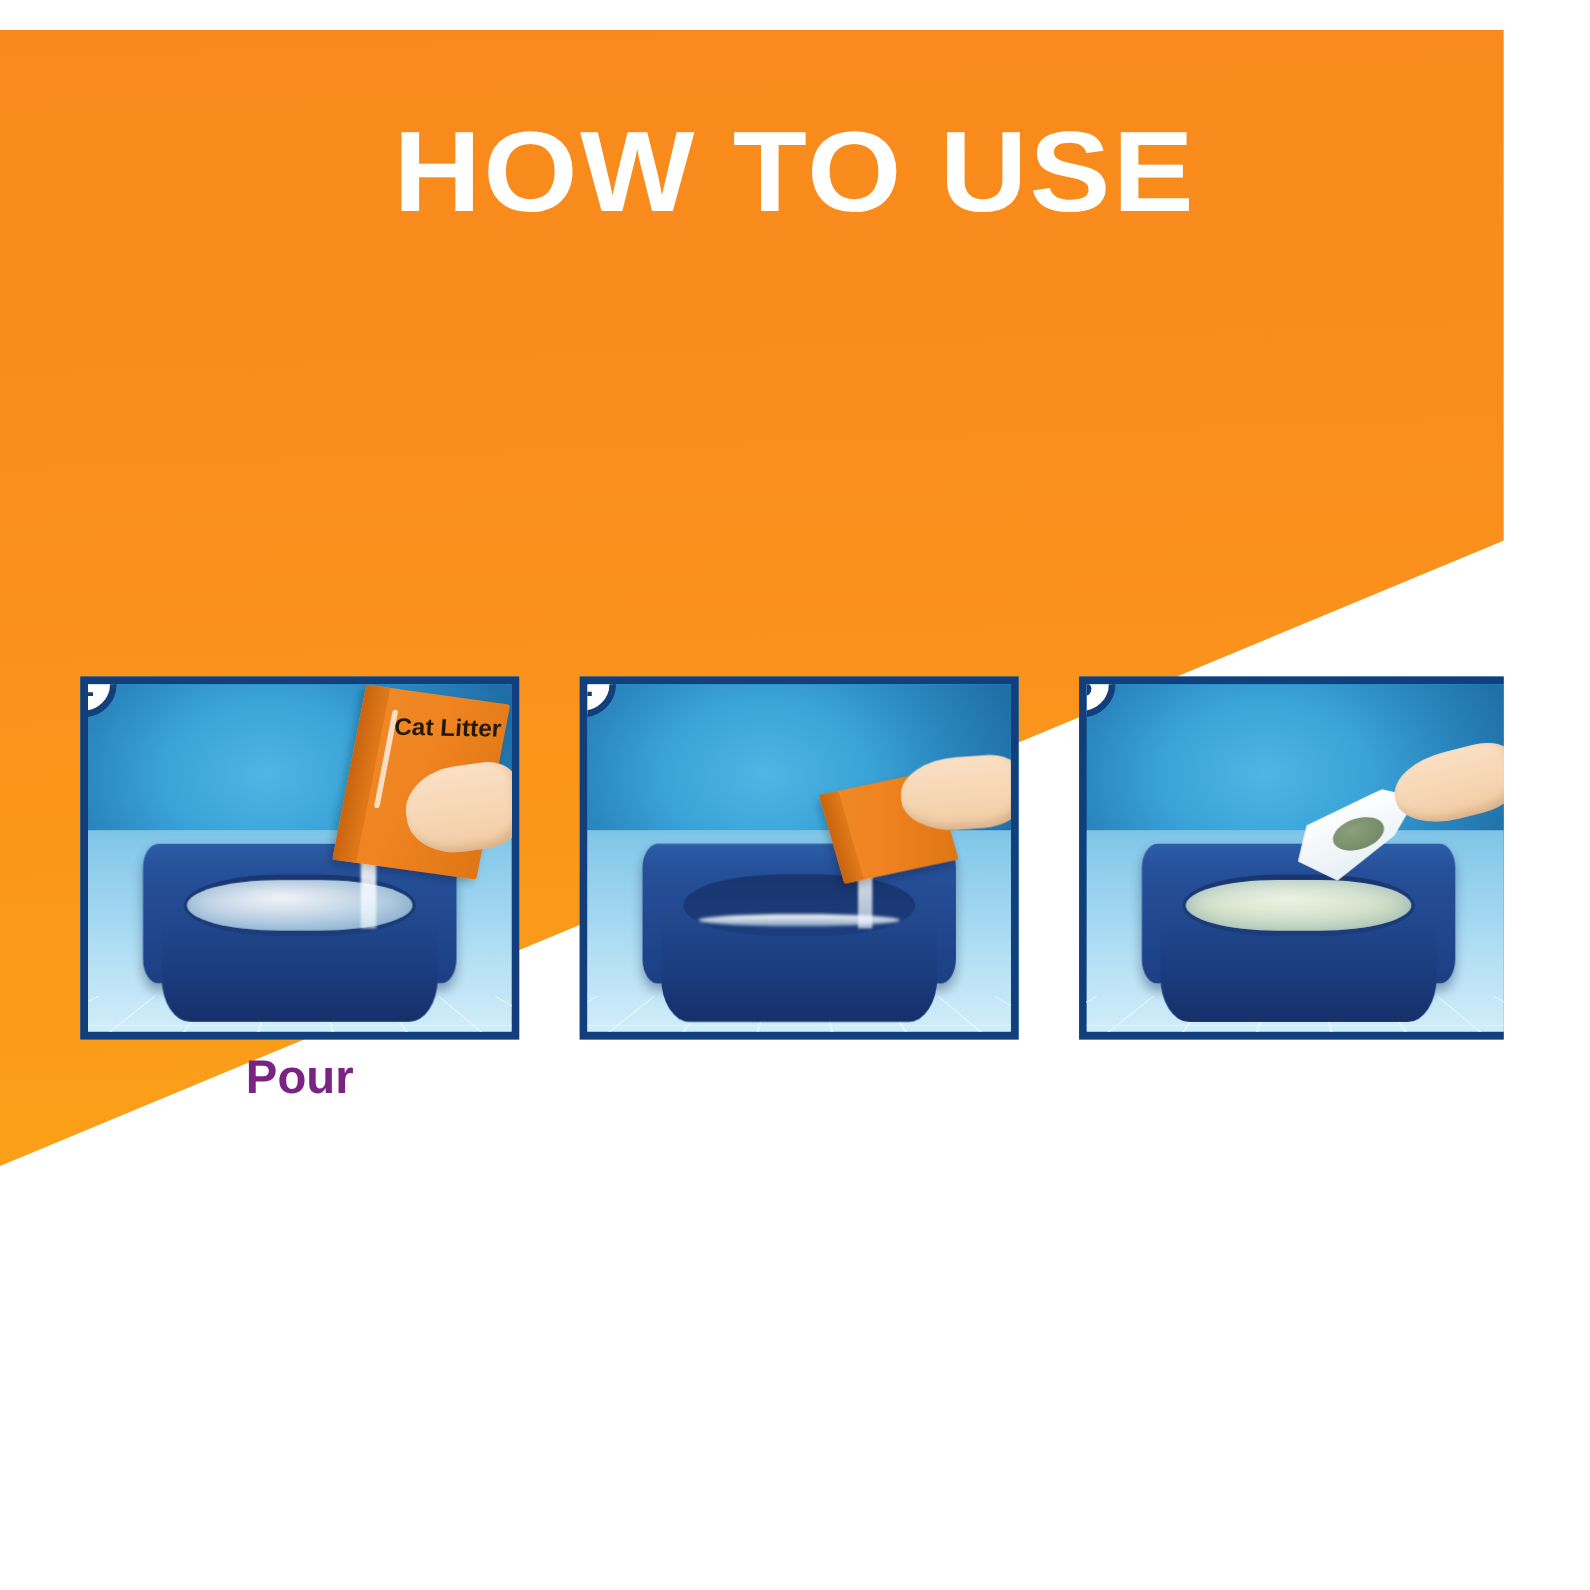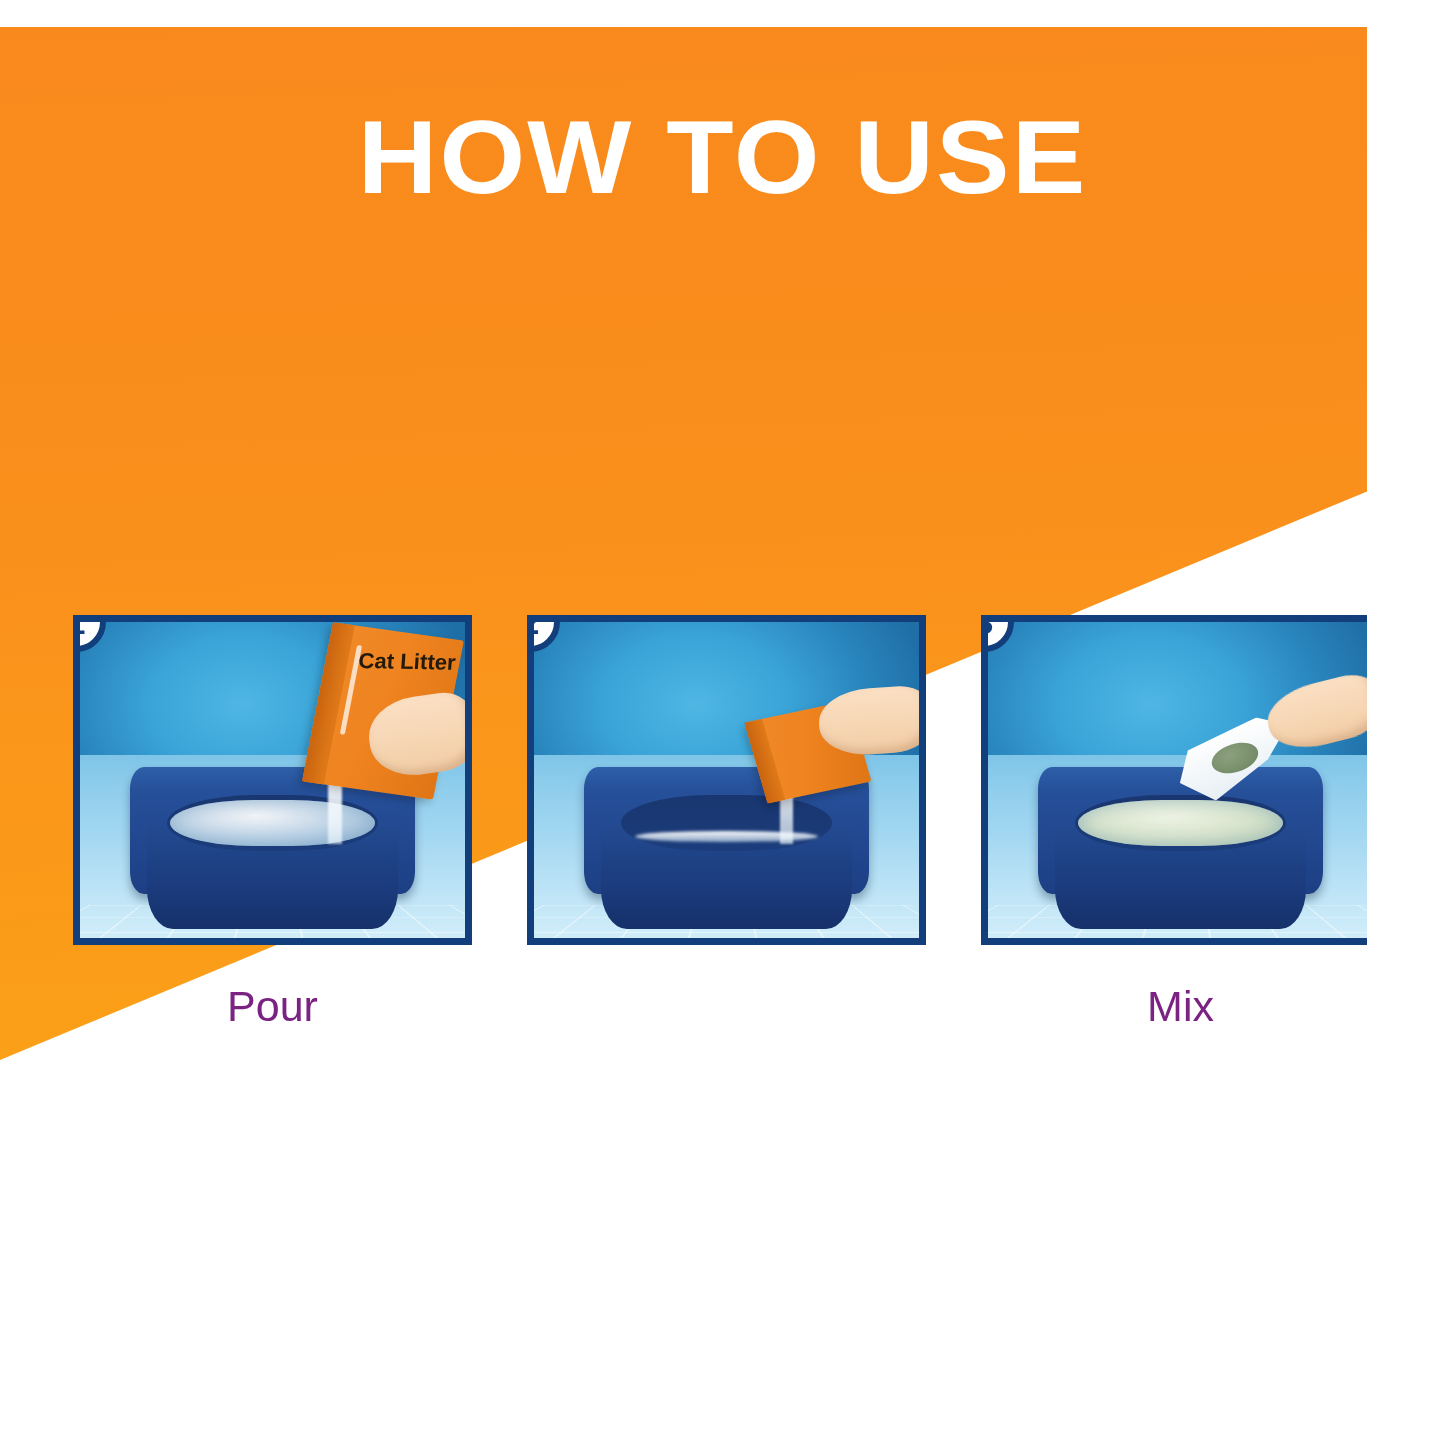--- a/index.html
+++ b/index.html
@@ -283,26 +283,26 @@
     font-family: "Liberation Sans", sans-serif;
     font-weight: bold;
     font-size: 34px;
     line-height: 1;
     z-index: 5;
   }
 
   
   .caption {
     position: absolute;
-    top: 956px;
+    top: 930px;
     width: 399px;
     text-align: center;
     color: #7B2382;
     font-family: "Liberation Sans", sans-serif;
-    font-weight: normal;
+    font-weight: bold;
     font-size: 43px;
     line-height: 1.1;
     white-space: nowrap;
   }
   .cap-1 { left: 73px;  }
   .cap-2 { left: 527px; }
   .cap-3 { left: 981px; }
 </style>
 </head>
 <body>
@@ -389,15 +389,14 @@
 
           <div class="hand hand-3"></div>
         </div>
         <div class="badge">3</div>
       </div>
     </div>
 
   </div>
 
   <div class="caption cap-1">Pour</div>
-  <div class="caption cap-3">Mix</div>
 
 </div>
 
 </body></html>

